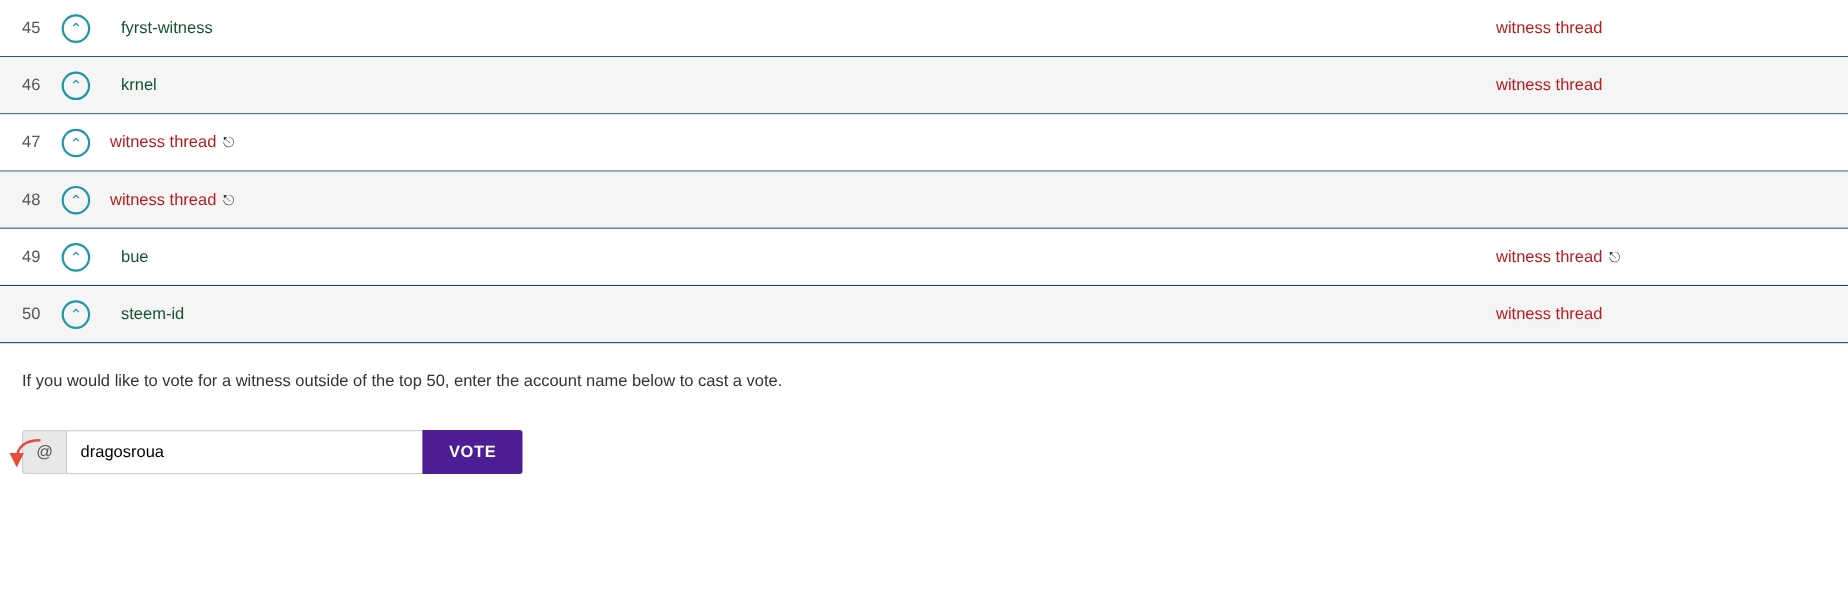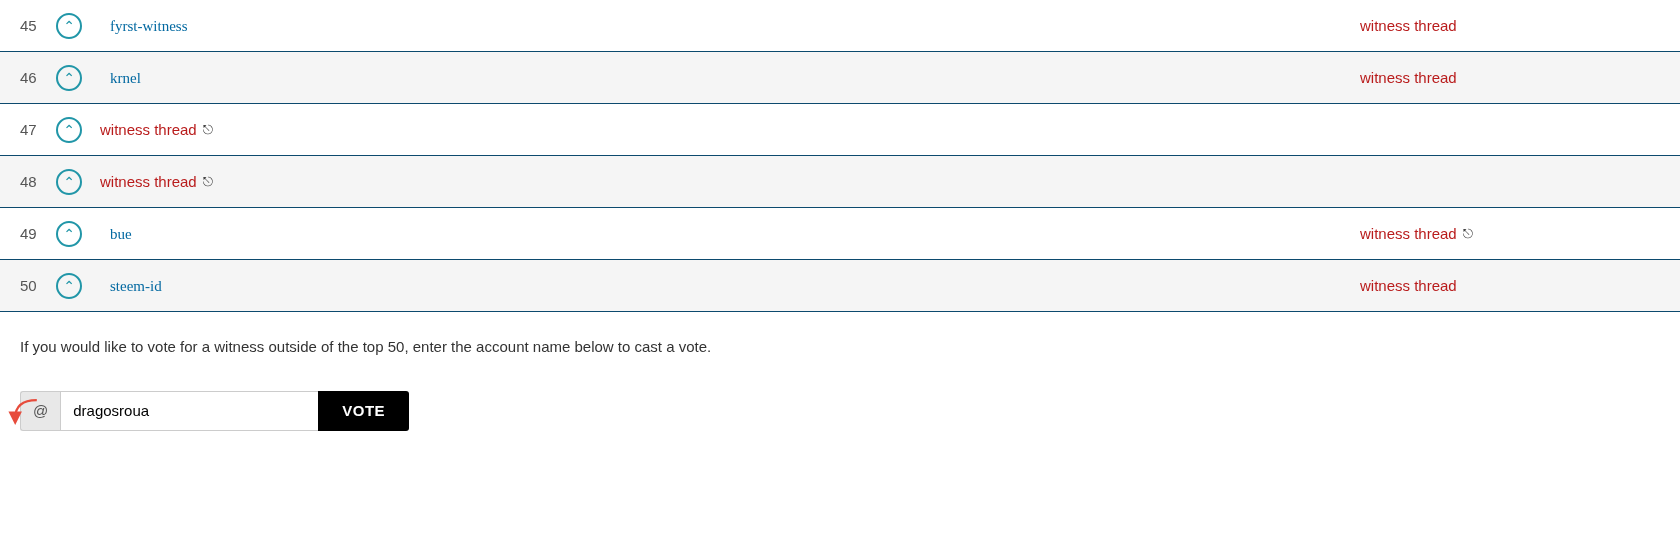--- a/index.html
+++ b/index.html
@@ -46,24 +46,23 @@
       justify-content: center;
       color: #2196a8;
       font-size: 14px;
       flex-shrink: 0;
     }
     .name-cell {
       flex: 1;
       padding-left: 10px;
     }
     .witness-name {
-      color: #0369a1;
+      color: #14532d;
       text-decoration: none;
       font-size: 15px;
-      font-family: Liberation Serif, serif;
     }
     .thread-cell {
       width: 300px;
       flex-shrink: 0;
       display: flex;
       align-items: center;
       gap: 6px;
     }
     .thread-link {
       color: #b91c1c;
@@ -105,26 +104,26 @@
       border-radius: 3px 0 0 3px;
       height: 40px;
       display: flex;
       align-items: center;
     }
     .vote-input {
       border: 1px solid #ccc;
       border-right: none;
       padding: 8px 12px;
       font-size: 15px;
-      width: 258px;
+      width: 324px;
       height: 40px;
       outline: none;
     }
     .vote-button {
-      background: #000000;
+      background: #4c1d95;
       color: #fff;
       border: none;
       padding: 0 24px;
       font-size: 15px;
       font-weight: 600;
       height: 40px;
       cursor: pointer;
       border-radius: 0 3px 3px 0;
       letter-spacing: 0.5px;
     }

